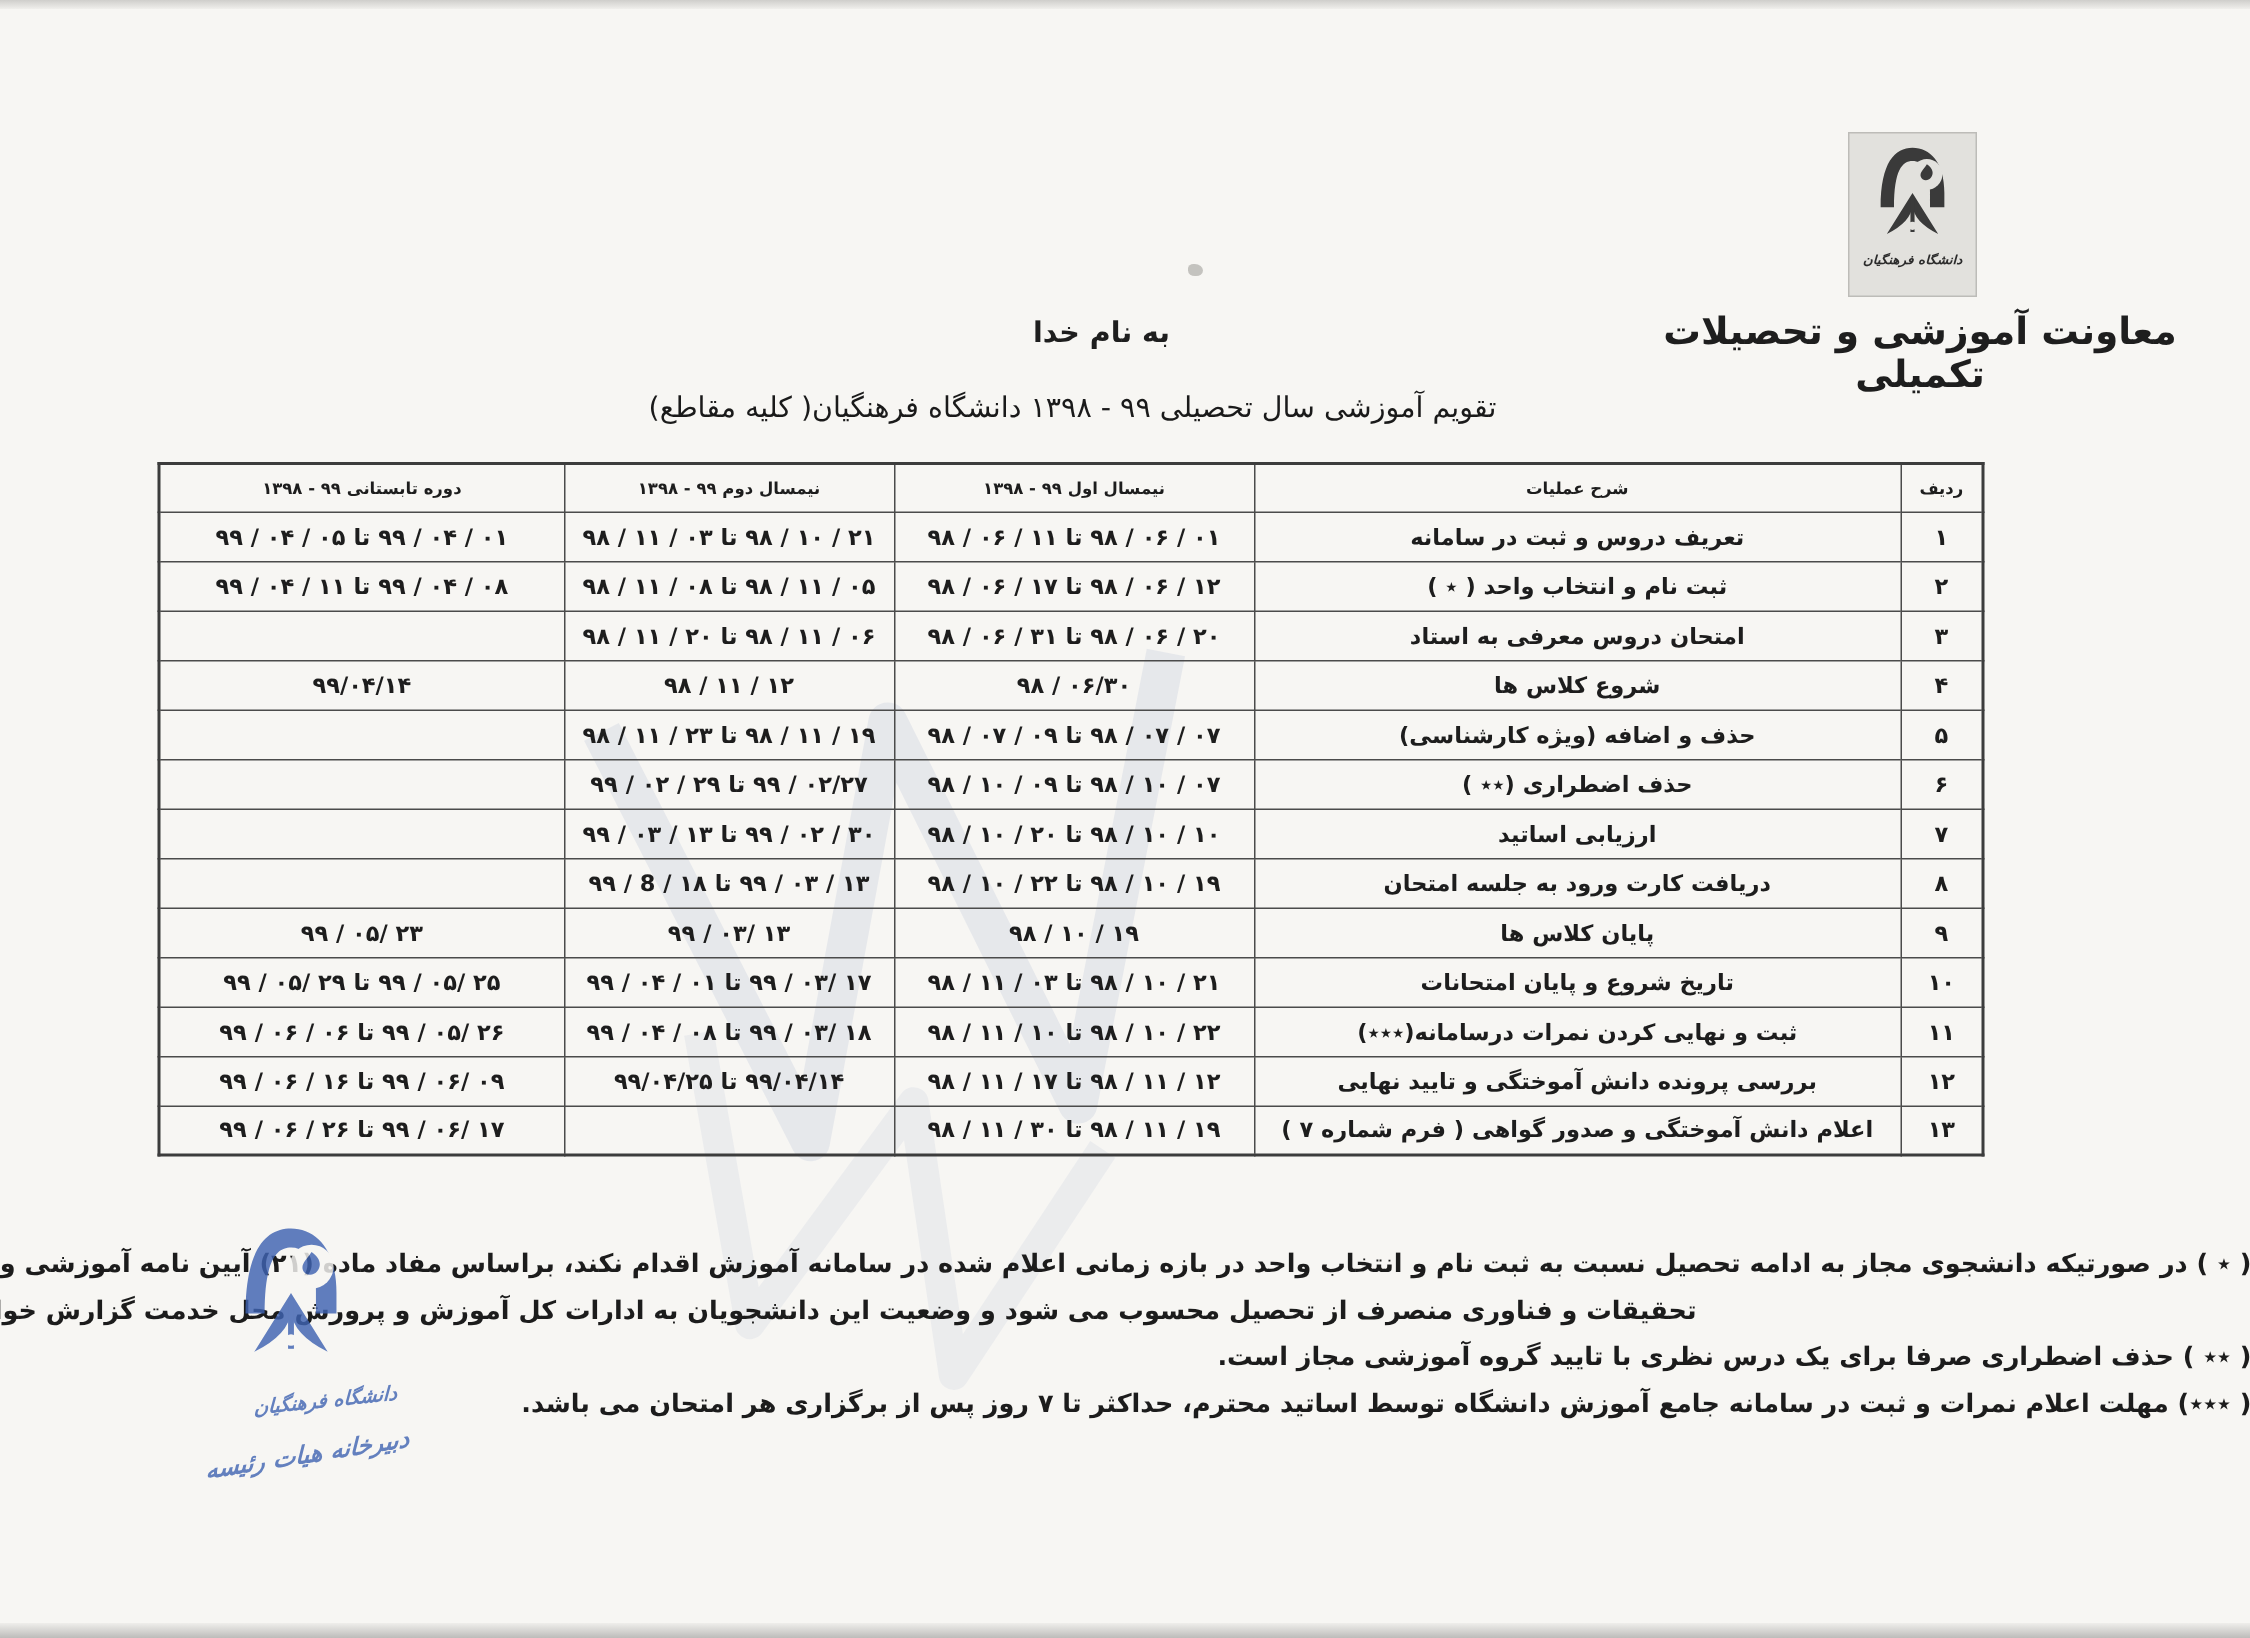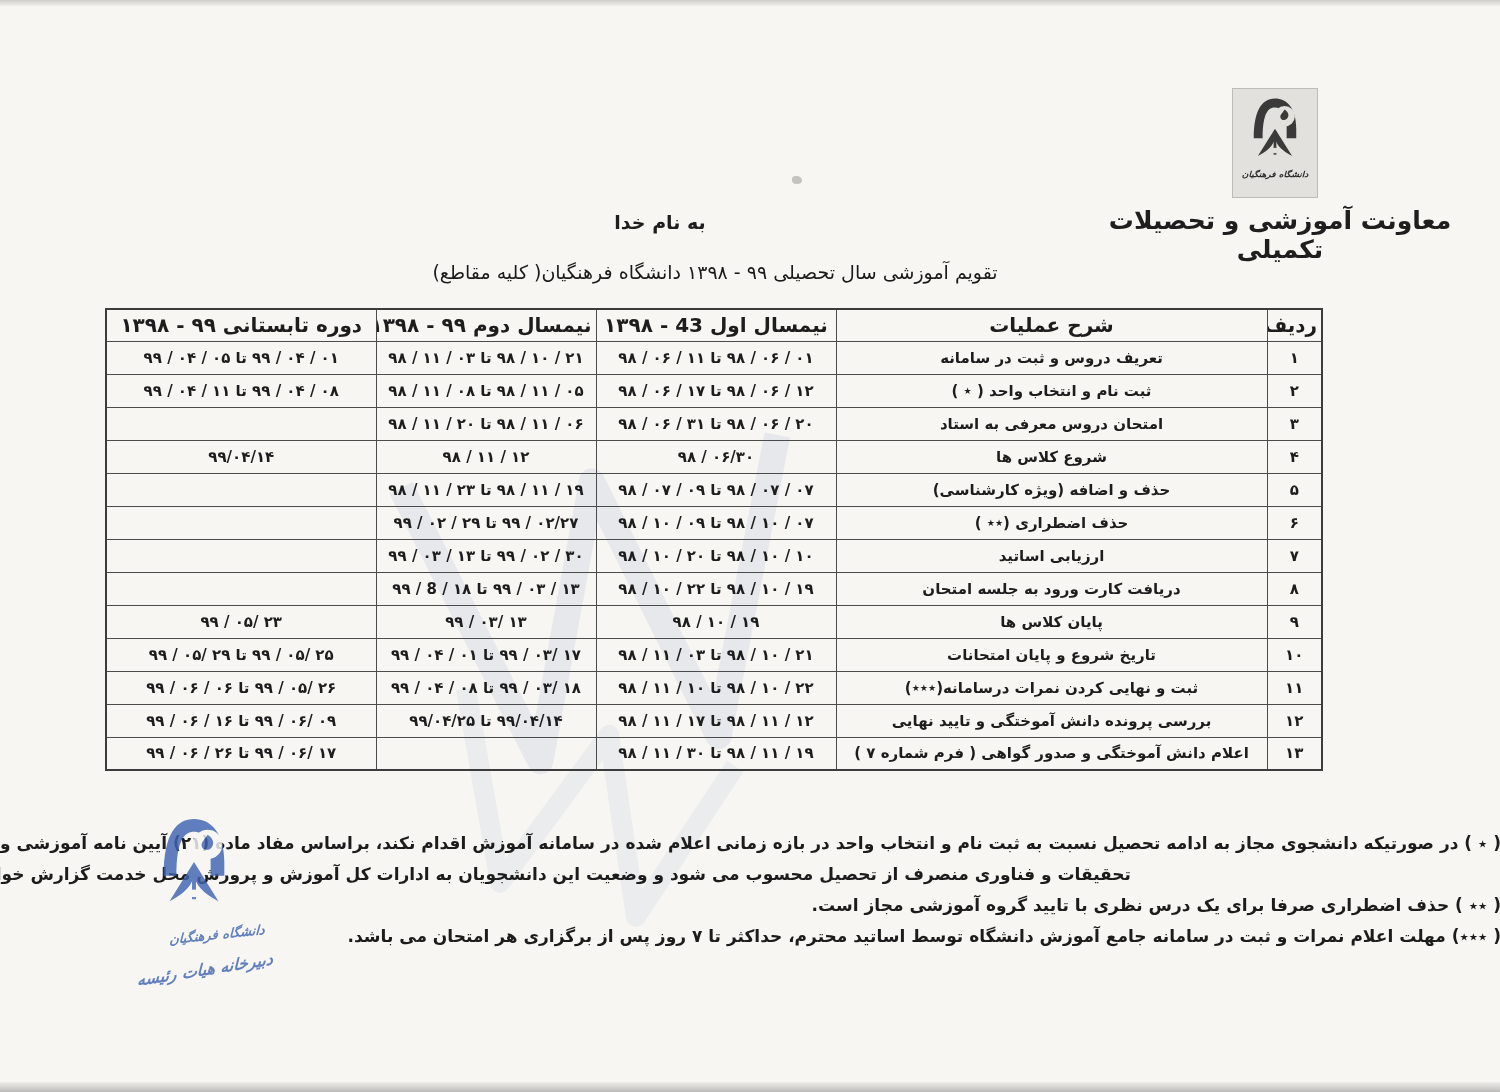--- a/index.html
+++ b/index.html
@@ -30,42 +30,42 @@
   .logo-caption{
     font-size:9px;font-weight:bold;font-style:italic;color:#2b2b2b;
     margin-top:2px;white-space:nowrap;transform:scaleY(.9);
   }
   .dept-line{
     position:absolute;top:206px;left:1080px;width:400px;
     text-align:center;font-size:25px;font-weight:bold;color:#1e1e1e;
   }
   .bismillah{
     position:absolute;top:211px;left:540px;width:240px;
-    text-align:center;font-size:19px;font-weight:bold;color:#1e1e1e;
+    text-align:right;font-size:19px;font-weight:bold;color:#1e1e1e;
   }
   .doc-title{
     position:absolute;top:261px;left:215px;width:1000px;
     text-align:center;font-size:19px;font-weight:normal;color:#1a1a1a;
   }
 
   
   .table-wrap{position:absolute;top:308px;left:107px;width:1216px;}
   table.cal{
     width:1216px;border-collapse:collapse;table-layout:fixed;
     border:2px solid #3c3c3c;
     background:transparent;
   }
   table.cal th,table.cal td{
     border:1px solid #4b4b4b;
     font-weight:bold;color:#1d1d1d;
     text-align:center;vertical-align:middle;
     padding:0 4px;box-sizing:border-box;
     overflow:hidden;white-space:nowrap;
   }
-  table.cal th{height:32px;font-size:20px;}
+  table.cal th{height:32px;font-size:11px;}
   table.cal td{height:33px;font-size:15px;}
   td.date-cell{font-size:14px;letter-spacing:0.3px;margin-top:48px;}
   td.op-cell{font-size:15.5px;}
   td.no-cell{font-size:15px;}
 
   
   .footnotes{
     position:absolute;top:828px;left:25px;right:25px;
     text-align:right;font-weight:bold;color:#1c1c1c;font-size:17px;
     line-height:31px;
@@ -143,21 +143,21 @@
         <col style="width:55px">
           <col style="width:431px">
           <col style="width:240px">
         <col style="width:220px">
           <col style="width:270px">
       </colgroup>
       <thead>
         <tr>
           <th>ردیف</th>
           <th>شرح عملیات</th>
-          <th>نیمسال اول 43 - ۱۳۹۸</th>
+          <th>نیمسال اول ۹۹ - ۱۳۹۸</th>
           <th>نیمسال دوم ۹۹ - ۱۳۹۸</th>
           <th>دوره تابستانی ۹۹ - ۱۳۹۸</th>
         </tr>
       </thead>
       <tbody>
           <tr>
             <td class="no-cell">۱</td>
             <td class="op-cell">تعریف دروس و ثبت در سامانه</td>
             <td class="date-cell"><span dir="ltr">۹۸ / ۰۶ / ۰۱</span> تا <span dir="ltr">۹۸ / ۰۶ / ۱۱</span></td>
             <td class="date-cell"><span dir="ltr">۹۸ / ۱۰ / ۲۱</span> تا <span dir="ltr">۹۸ / ۱۱ / ۰۳</span></td>

